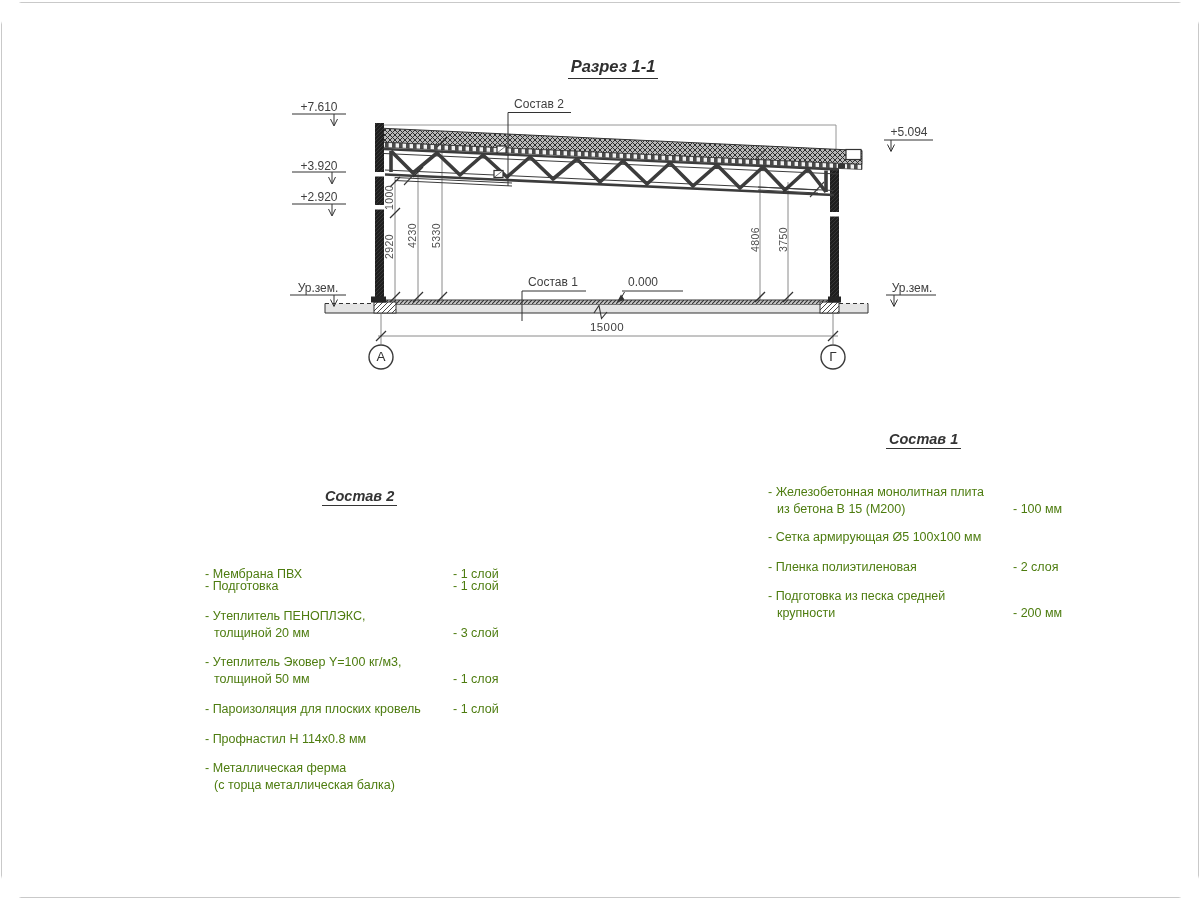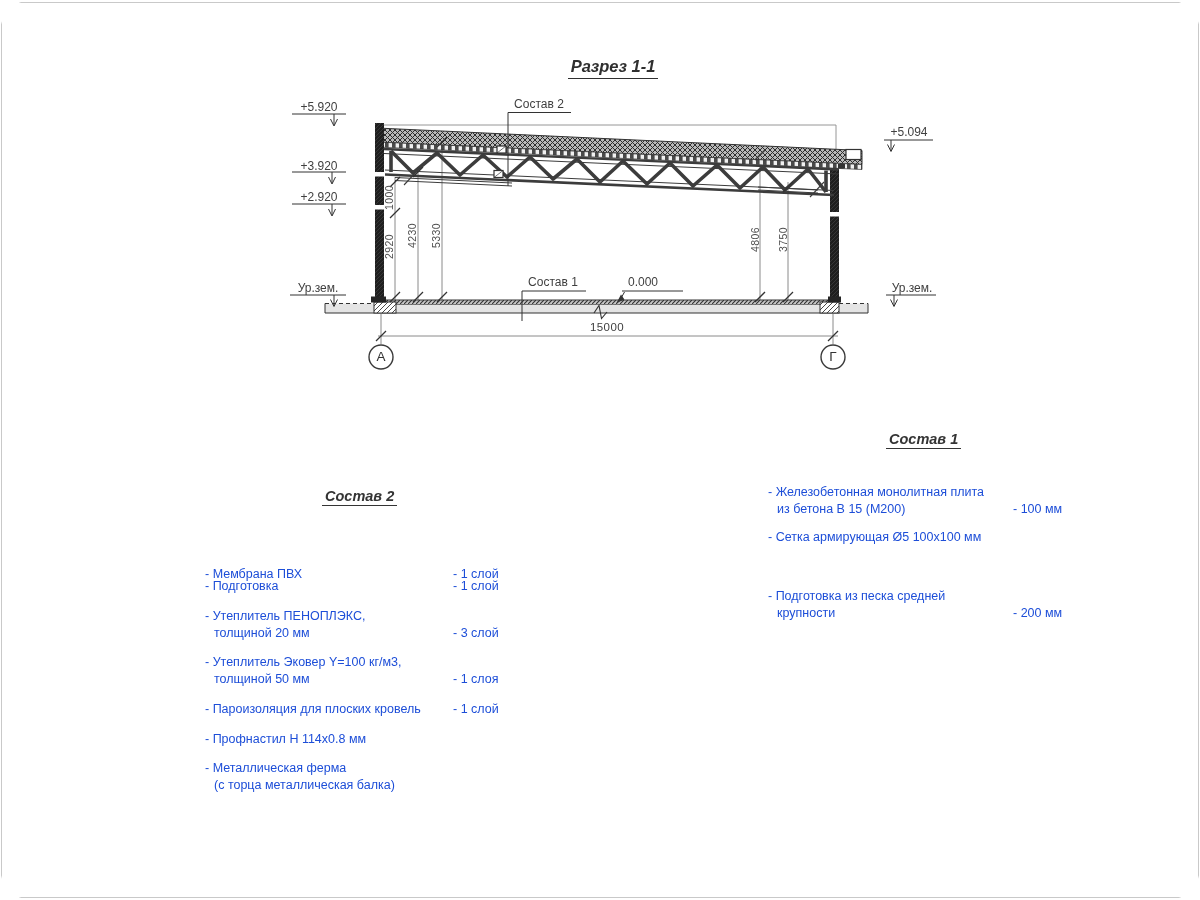--- a/index.html
+++ b/index.html
@@ -8,21 +8,21 @@
   #frame{position:absolute;left:1px;top:2px;right:1px;bottom:2px;border:1px solid #c9c9c9;pointer-events:none;}
   .abs{position:absolute;}
   .ann{font-size:12px;color:#3f3f3f;text-align:center;white-space:nowrap;}
   .vdim{position:absolute;width:50px;height:13px;font-size:10.5px;color:#4f4f4f;
         text-align:center;letter-spacing:0.4px;transform:rotate(-90deg);white-space:nowrap;}
   #title{position:absolute;left:568px;top:57px;width:90px;text-align:center;
          font-size:16.5px;font-style:italic;font-weight:600;color:#2f2f2f;
          border-bottom:1.4px solid #2f2f2f;padding-bottom:2px;}
   .list-title{position:absolute;font-size:14.5px;font-style:italic;font-weight:600;color:#343434;
               border-bottom:1.3px solid #343434;padding:0 3px 1px 3px;}
-  .lrow{position:absolute;width:312px;font-size:12.5px;line-height:16.5px;color:#1d4ed8;}
+  .lrow{position:absolute;width:312px;font-size:12.5px;line-height:16.5px;color:#4d7c0f;}
   .lname{display:block;white-space:pre-line;padding-left:9px;text-indent:-9px;max-width:245px;}
   .lval{position:absolute;bottom:0;white-space:nowrap;}
   .v2{left:248px;} .v1{left:245px;}
   .axis{position:absolute;width:26px;text-align:center;font-size:13.5px;color:#333;}
   svg{display:block;}
 </style>
 </head>
 <body>
 
 <div id="page">
@@ -181,21 +181,21 @@
     <circle cx="381" cy="357" r="12" fill="#fff" stroke="#3a3a3a" stroke-width="1.4"></circle>
     <circle cx="833" cy="357" r="12" fill="#fff" stroke="#3a3a3a" stroke-width="1.4"></circle>
   </svg>
 
   <div id="title">Разрез 1-1</div>
 
   <div class="abs ann" style="left:506px;top:97px;width:66px">Состав 2</div>
   <div class="abs ann" style="left:520px;top:275px;width:66px">Состав 1</div>
   <div class="abs ann" style="left:613px;top:275px;width:60px">0.000</div>
 
-  <div class="abs ann" style="left:292px;top:100px;width:54px">+5.920</div>
+  <div class="abs ann" style="left:292px;top:100px;width:54px">+7.610</div>
   <div class="abs ann" style="left:292px;top:159px;width:54px">+3.920</div>
   <div class="abs ann" style="left:292px;top:190px;width:54px">+2.920</div>
   <div class="abs ann" style="left:884px;top:125px;width:50px">+5.094</div>
   <div class="abs ann" style="left:290px;top:281px;width:56px">Ур.зем.</div>
   <div class="abs ann" style="left:886px;top:281px;width:52px">Ур.зем.</div>
 
   <div class="vdim" style="left:364px;top:191px">1000</div>
   <div class="vdim" style="left:364px;top:240px">2920</div>
   <div class="vdim" style="left:387px;top:229px">4230</div>
   <div class="vdim" style="left:411px;top:229px">5330</div>
@@ -242,18 +242,22 @@
   <div class="list-title" style="left:886px;top:431px">Состав 1</div>
 
   <div class="lrow" style="left:768px;top:484px">
     <span class="lname">- Железобетонная  монолитная плита
 из бетона В 15 (М200)</span>
     <span class="lval v1">- 100 мм</span>
   </div>
   <div class="lrow" style="left:768px;top:529px">
     <span class="lname">- Сетка армирующая Ø5 100х100 мм</span>
   </div>
+  <div class="lrow" style="left:768px;top:559px">
+    <span class="lname">- Пленка полиэтиленовая</span>
+    <span class="lval v1">- 2 слоя</span>
+  </div>
   <div class="lrow" style="left:768px;top:588px">
     <span class="lname">- Подготовка из песка средней
 крупности</span>
     <span class="lval v1">- 200 мм</span>
   </div>
 </div>
 
 </body></html>

